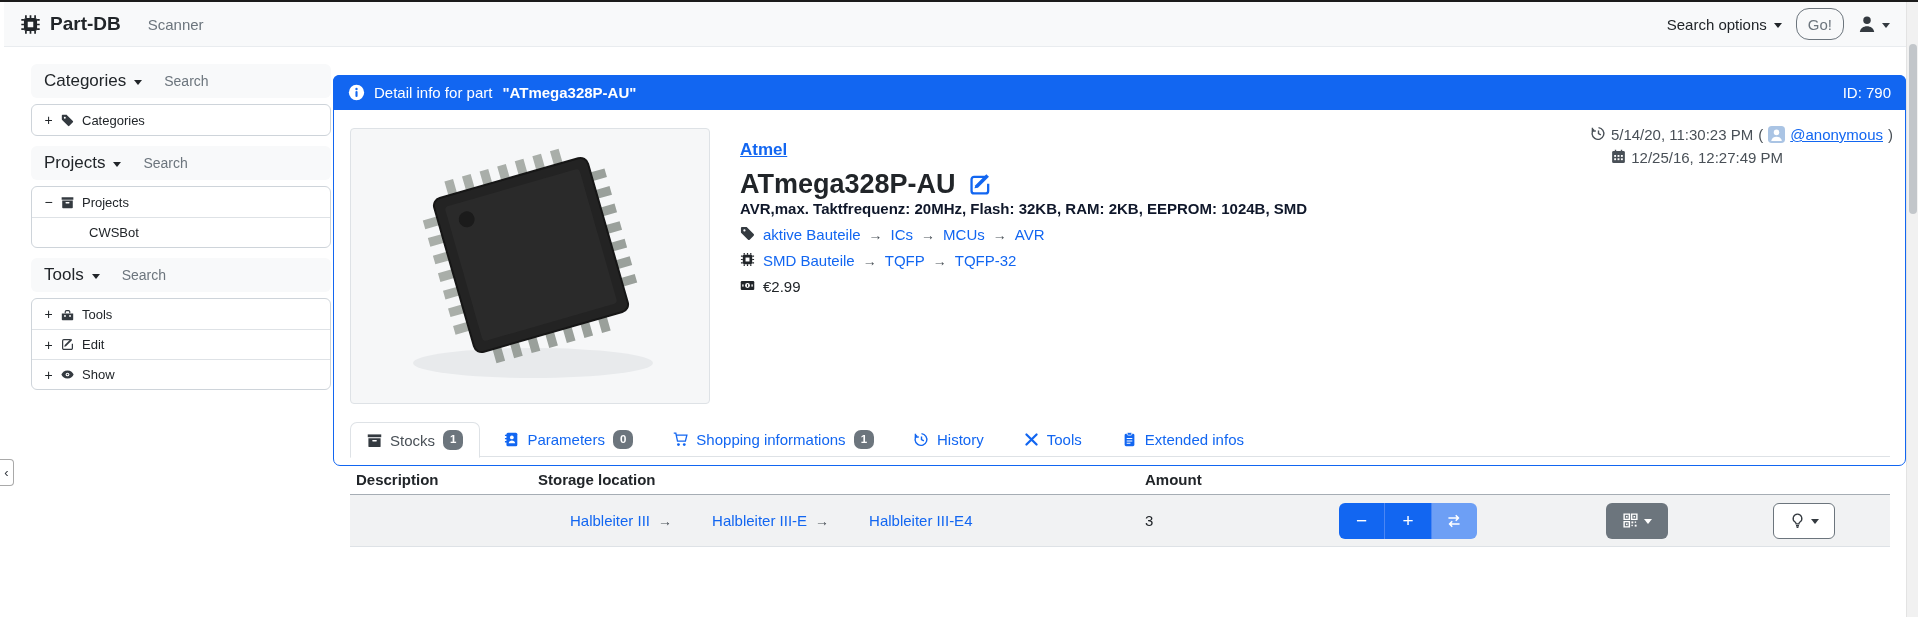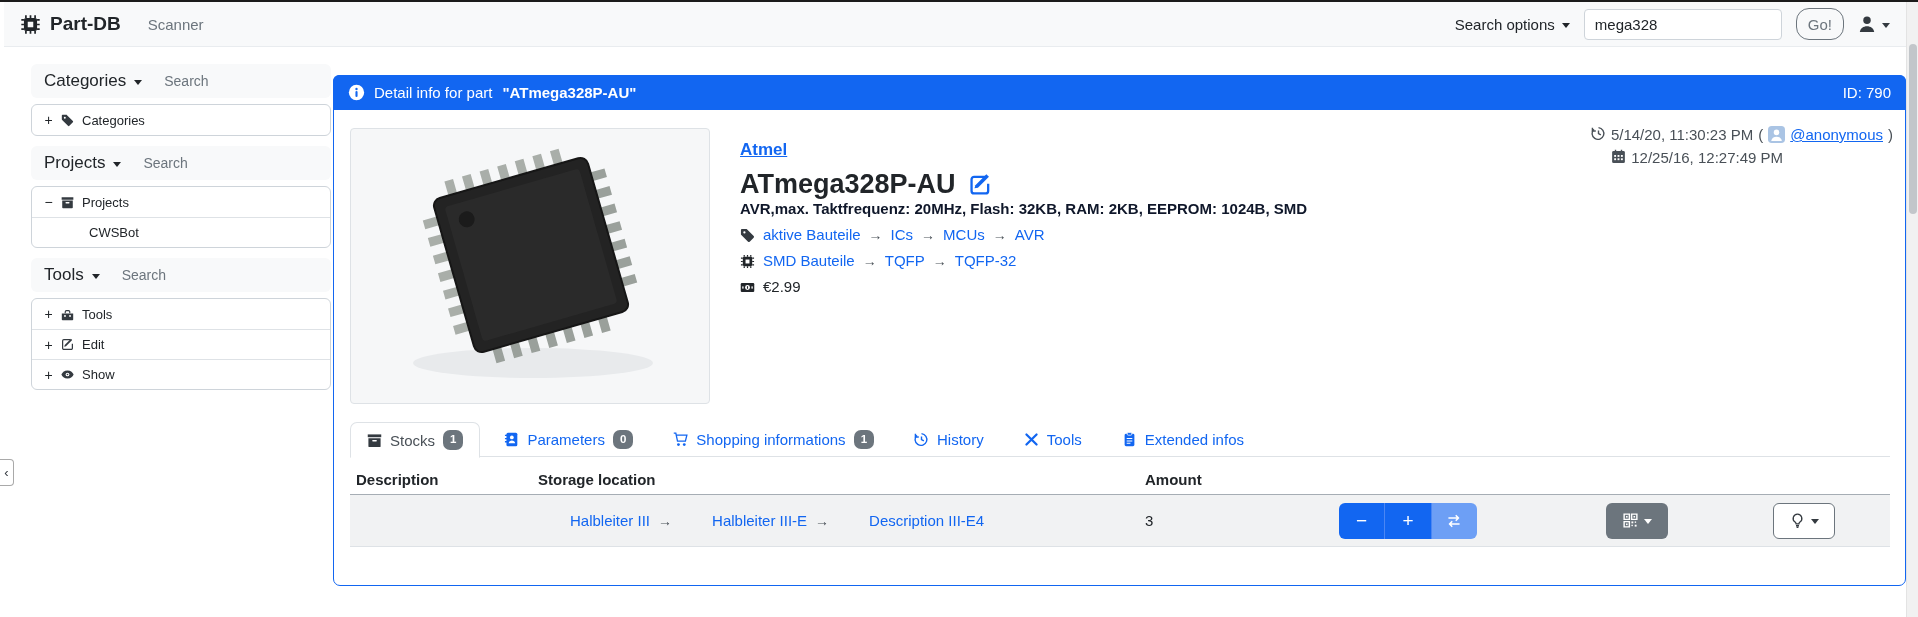--- a/index.html
+++ b/index.html
@@ -43,40 +43,40 @@
   .t-row + .t-row { border-top:1px solid #dee2e6; }
   .t-tgl { width:9px; font-size:14px; color:#212529; text-align:center; }
   .t-row svg { width:13px; height:13px; }
   .t-child { padding-left:57px; }
 
   .collapse-handle { position:absolute; left:0; top:459px; width:14px; height:27px; background:#fff;
                      border:1px solid #a9a9a9; border-left:none; border-radius:0 4px 4px 0; font-size:13px;
                      color:#343a40; display:flex; align-items:center; justify-content:center; cursor:pointer; }
 
   
-  .card { position:absolute; left:333px; top:75px; width:1573px; height:511px; border:1px solid #1266f1;
+  .card { position:absolute; left:333px; top:75px; width:1573px; height:391px; border:1px solid #1266f1;
           border-radius:7px; background:#fff; }
   .card-hd { height:35px; background:#1266f1; border-radius:6px 6px 0 0; display:flex; align-items:center;
              padding:0 15px; color:#fff; font-size:15px; gap:9px; margin:-1px -1px 0; }
   .card-hd svg { width:17px; height:17px; }
   .hd-name { font-weight:700; margin-left:1px; }
   .hd-id { margin-left:auto; }
   .card-bd { position:relative; height:474px; }
 
   .img-box { position:absolute; left:16px; top:18px; width:360px; height:276px; border:1px solid #dee2e6;
              border-radius:4px; background:#f6f7f8; overflow:hidden; }
 
   .info { position:absolute; left:406px; top:30px; }
   .mfr { font-size:17px; font-weight:700; color:#1266f1; text-decoration:underline; }
   .ttl-row { margin-top:9px; display:flex; align-items:center; gap:13px; }
   .ttl { font-size:27px; font-weight:600; color:#212529; }
   .ttl-row svg { width:23px; height:23px; cursor:pointer; }
   .desc { font-size:15px; color:#0f172a; font-weight:600; }
   .desc b { font-weight:800; }
-  .irow { margin-top:9px; display:flex; align-items:flex-end; gap:8px; font-size:15px; color:#212529; }
+  .irow { margin-top:9px; display:flex; align-items:flex-start; gap:8px; font-size:15px; color:#212529; }
   .irow svg { width:15px; height:15px; flex:none; }
   .irow a { color:#1266f1; text-decoration:none; }
   .arw::before { content:"→"; color:#495057; font-weight:700; font-size:14px; }
 
   .meta { position:absolute; right:12px; top:16px; font-size:15px; color:#495057; }
   .m-row { display:flex; align-items:flex-start; justify-content:flex-end; gap:5px; height:21px; }
   .m-row svg { width:15px; height:15px; }
   .m-row a { color:#1266f1; text-decoration:underline; }
   .m-row.second { padding-right:110px; margin-top:2px; }
   .avatar { width:17px !important; height:17px !important; }
@@ -132,21 +132,20 @@
         <rect x="5.9" y="5.9" width="4.2" height="4.2" fill="#f8f9fa"></rect>
       </svg>
     <span>Part-DB</span>
   </a>
   <a class="nav-scanner">Scanner</a>
   <div class="nav-right">
     <div class="search-opts">
       <span>Search options</span>
       <span class="caret"></span>
     </div>
-    <input class="nav-search" type="text" value="mega328" style="">
     <button class="go-btn">Go!</button>
     <div class="user-menu">
       <svg viewBox="0 0 16 16" fill="#343a40">
           <circle cx="8" cy="4.6" r="3.3"></circle>
           <path d="M1.6 15.2c.5-3.4 3.2-5.2 6.4-5.2s5.9 1.8 6.4 5.2z"></path>
         </svg>
       <span class="caret"></span>
     </div>
   </div>
 </nav>
@@ -405,21 +404,21 @@
         <div class="td-amt">Amount</div>
       </div>
       <div class="tr">
         <div class="td-desc"></div>
         <div class="td-loc">
           <div class="loc-links">
             <a>Halbleiter III</a>
               <span class="arw"></span>
             <a>Halbleiter III-E</a>
               <span class="arw"></span>
-            <a>Description III-E4</a>
+            <a>Halbleiter III-E4</a>
           </div>
         </div>
         <div class="td-amt">3</div>
         <div class="btn-grp">
           <button class="btn-b divided">−</button>
           <button class="btn-b divided">+</button>
           <button class="btn-b btn-swap">
             <svg viewBox="0 0 16 16" stroke="#fff" stroke-width="1.6" fill="none" stroke-linecap="round" stroke-linejoin="round">
                 <path d="M3 5h9.5M10.2 2.7 12.5 5l-2.3 2.3"></path>
                 <path d="M13 11H3.5M5.8 8.7 3.5 11l2.3 2.3"></path>

